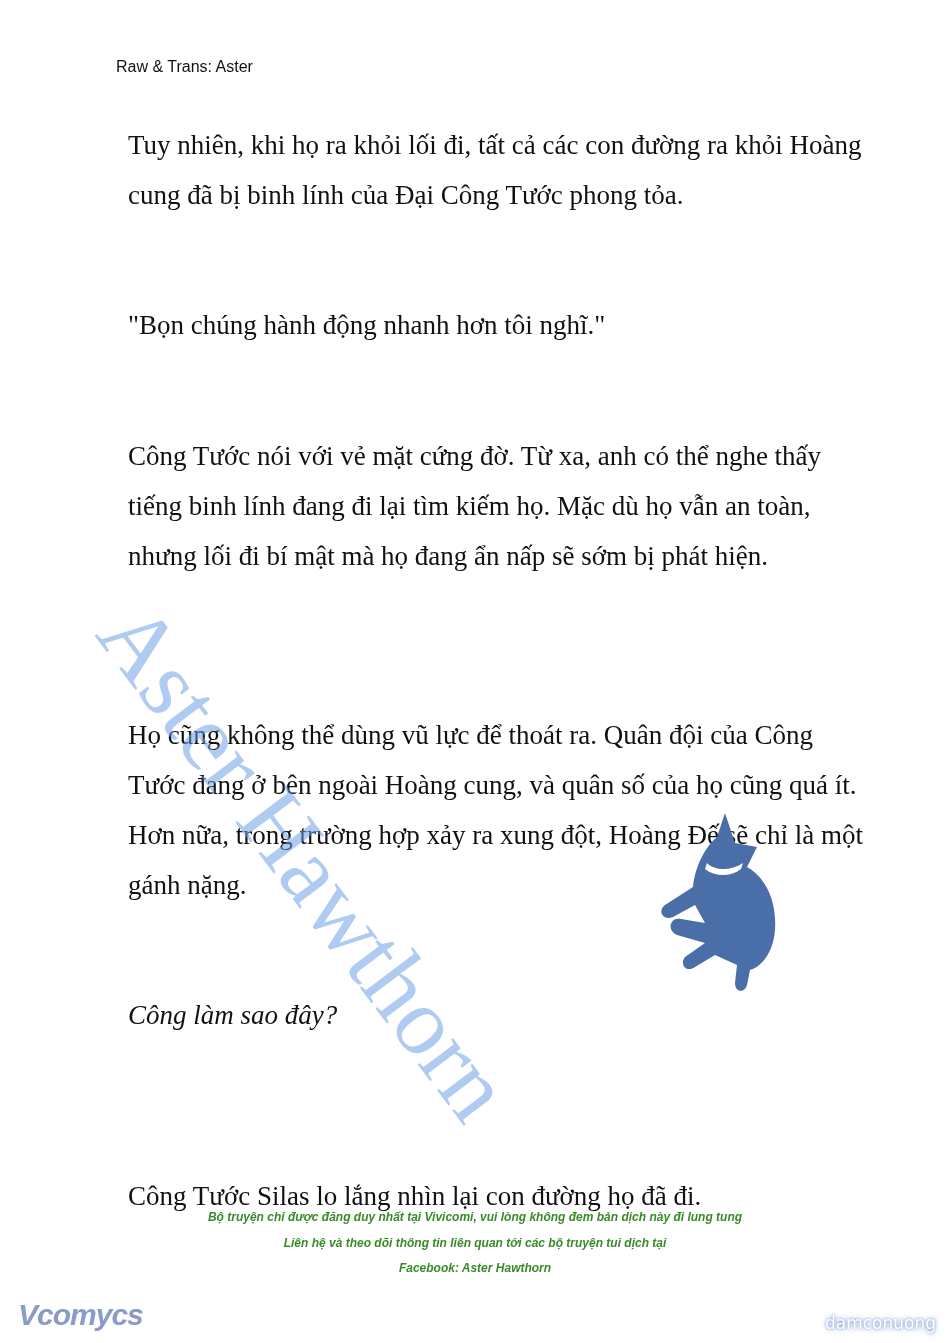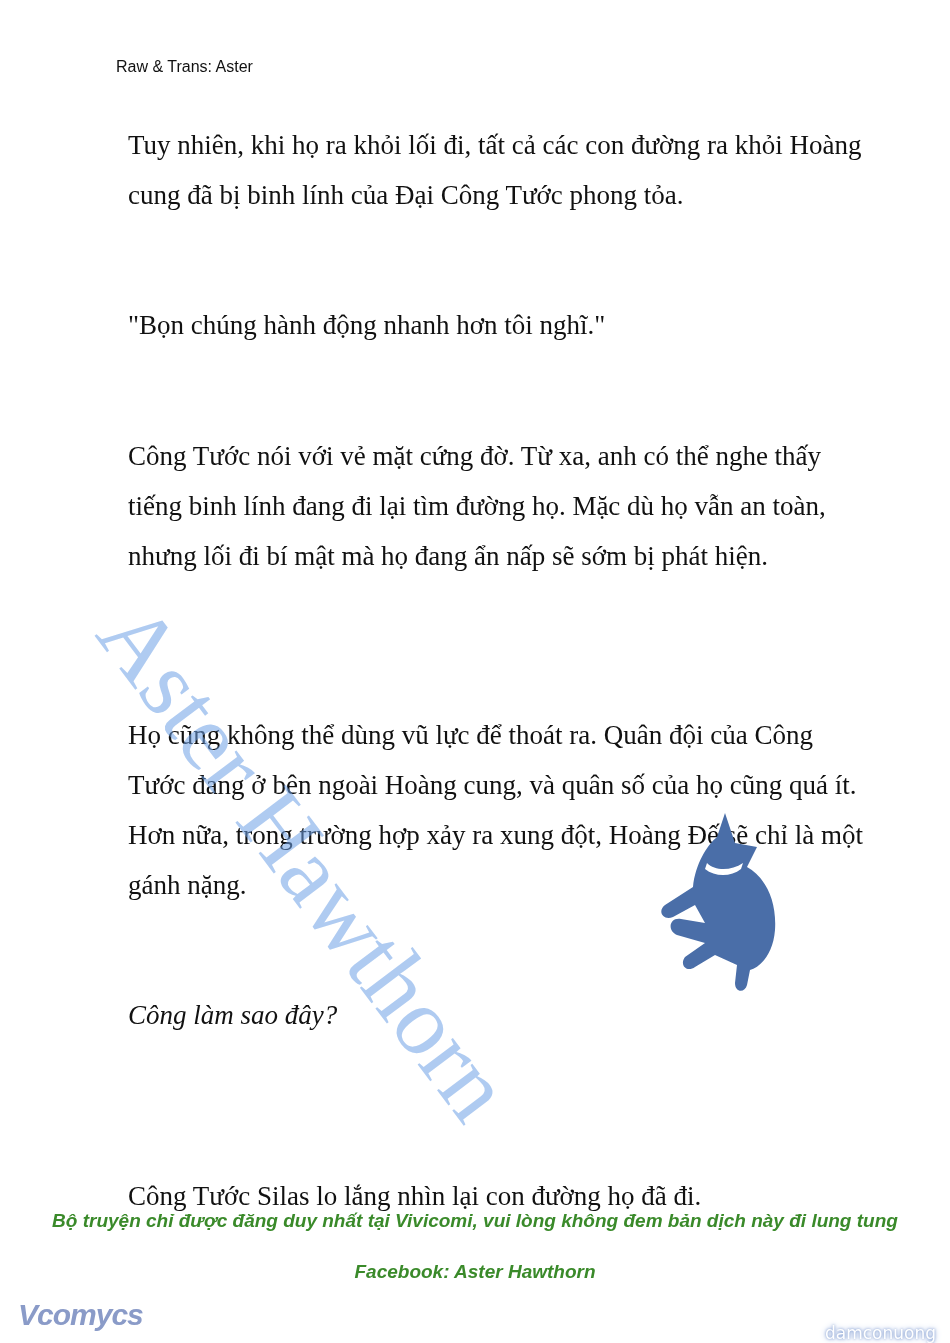--- a/index.html
+++ b/index.html
@@ -19,52 +19,52 @@
       position: absolute; left: 120px; top: 560px;
       font-family: "Liberation Serif", serif; font-size: 96px;
       color: rgba(110,160,230,0.55);
       transform: rotate(53deg); transform-origin: left center;
       white-space: nowrap; pointer-events: none;
     }
     .cat { position: absolute; left: 655px; top: 805px; width: 130px; height: 190px; }
     .footer-note {
       position: absolute; left: 0; width: 950px; text-align: center;
       font-family: "Liberation Sans", sans-serif; font-style: italic; font-weight: bold;
-      font-size: 19px; color: #3a8a2a;
+      font-size: 12px; color: #3a8a2a;
     }
     .logo-left {
       position: absolute; left: 18px; top: 1298px;
       font-family: "Liberation Sans", sans-serif; font-style: italic; font-weight: bold;
       font-size: 30px; color: #8a9bc8; letter-spacing: -1px; text-align: center;
     }
     .logo-right {
       position: absolute; right: 14px; top: 1313px;
       font-family: "DejaVu Sans", sans-serif; font-size: 17px; color: #ffffff;
       text-shadow: 0 0 3px #6a8ac8, 0 0 6px #9ab0dd;
-      margin-top: 10px;
     }
   </style>
 </head>
 <body>
 
 <div class="page">
   <div class="header">Raw &amp; Trans: Aster</div>
 
   <p class="para" style="top:108px;">Tuy nhiên, khi họ ra khỏi lối đi, tất cả các con đường ra khỏi Hoàng cung đã bị binh lính của Đại Công Tước phong tỏa.</p>
   <p class="para" style="top:288px;">"Bọn chúng hành động nhanh hơn tôi nghĩ."</p>
-  <p class="para" style="top:419px;">Công Tước nói với vẻ mặt cứng đờ. Từ xa, anh có thể nghe thấy tiếng binh lính đang đi lại tìm đường họ. Mặc dù họ vẫn an toàn, nhưng lối đi bí mật mà họ đang ẩn nấp sẽ sớm bị phát hiện.</p>
+  <p class="para" style="top:419px;">Công Tước nói với vẻ mặt cứng đờ. Từ xa, anh có thể nghe thấy tiếng binh lính đang đi lại tìm kiếm họ. Mặc dù họ vẫn an toàn, nhưng lối đi bí mật mà họ đang ẩn nấp sẽ sớm bị phát hiện.</p>
   <p class="para" style="top:698px;">Họ cũng không thể dùng vũ lực để thoát ra. Quân đội của Công Tước đang ở bên ngoài Hoàng cung, và quân số của họ cũng quá ít. Hơn nữa, trong trường hợp xảy ra xung đột, Hoàng Đế sẽ chỉ là một gánh nặng.</p>
   <p class="para italic" style="top:978px;">Công làm sao đây?</p>
   <p class="para" style="top:1159px;">Công Tước Silas lo lắng nhìn lại con đường họ đã đi.</p>
 
   <div class="watermark">Aster Hawthorn</div>
 
   <svg class="cat" viewBox="0 0 130 190">
     <path fill="#4a6ea8" d="M70 8 L80 38 L102 42 L92 62 C110 72 122 95 120 125 C118 150 105 162 95 165 L92 180 C90 188 80 188 80 178 L82 160 L60 150 L40 162 C32 168 24 160 30 152 L50 138 L22 130 C12 126 14 112 26 114 L50 118 L40 100 L18 112 C8 116 2 106 10 100 L38 82 C40 60 52 40 62 32 Z"></path>
     <path fill="#ffffff" d="M52 58 C60 66 76 66 88 58 L86 64 C76 72 60 72 50 64 Z"></path>
   </svg>
 
   <div class="footer-note" style="top:1210px;">Bộ truyện chỉ được đăng duy nhất tại Vivicomi, vui lòng không đem bản dịch này đi lung tung</div>
+  <div class="footer-note" style="top:1236px;">Liên hệ và theo dõi thông tin liên quan tới các bộ truyện tui dịch tại</div>
   <div class="footer-note" style="top:1261px;">Facebook: Aster Hawthorn</div>
 
   <div class="logo-left">Vcomycs</div>
   <div class="logo-right">damconuong</div>
 </div>
 
 </body></html>

